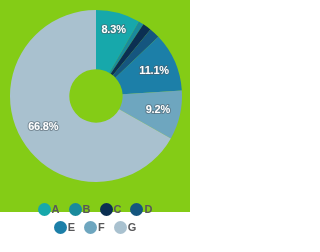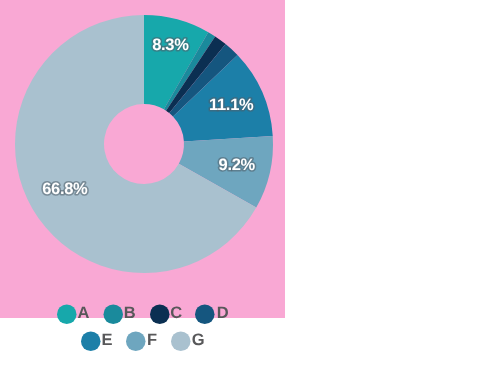--- a/index.html
+++ b/index.html
@@ -12,21 +12,21 @@
     width: 190px;
     height: 252px;
     overflow: hidden;
     font-family: "Liberation Sans", sans-serif;
     -webkit-font-smoothing: antialiased;
   }
   #figure {
     position: relative;
     width: 190px;
     height: 212px;
-    background: #f9a8d4;
+    background: #84cc16;
   }
   #donut-wrap {
     position: absolute;
     left: 0;
     top: 0;
     width: 190px;
     height: 196px;
   }
   #donut-svg {
     display: block;

